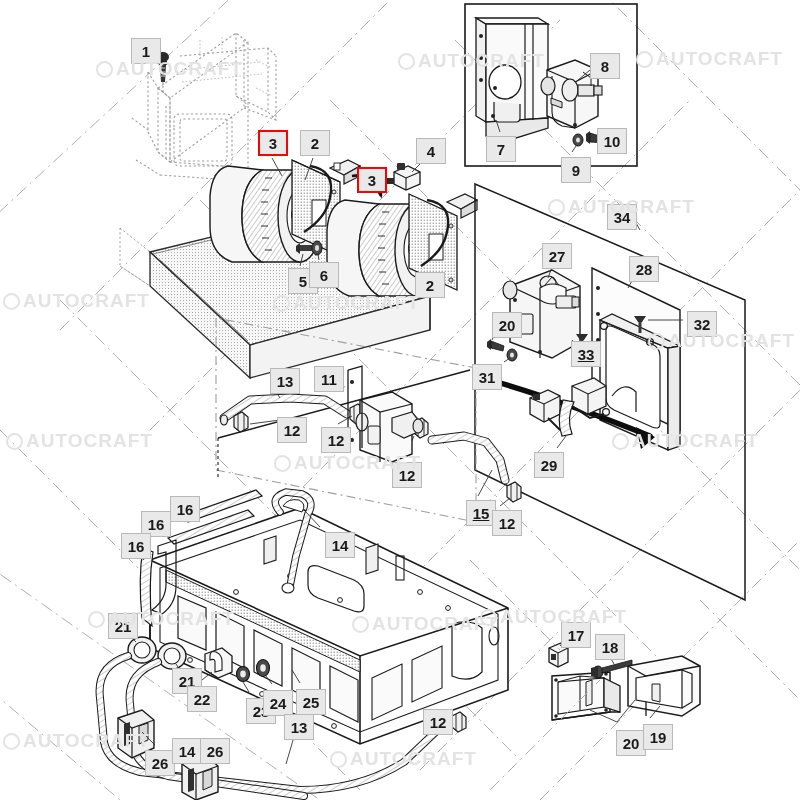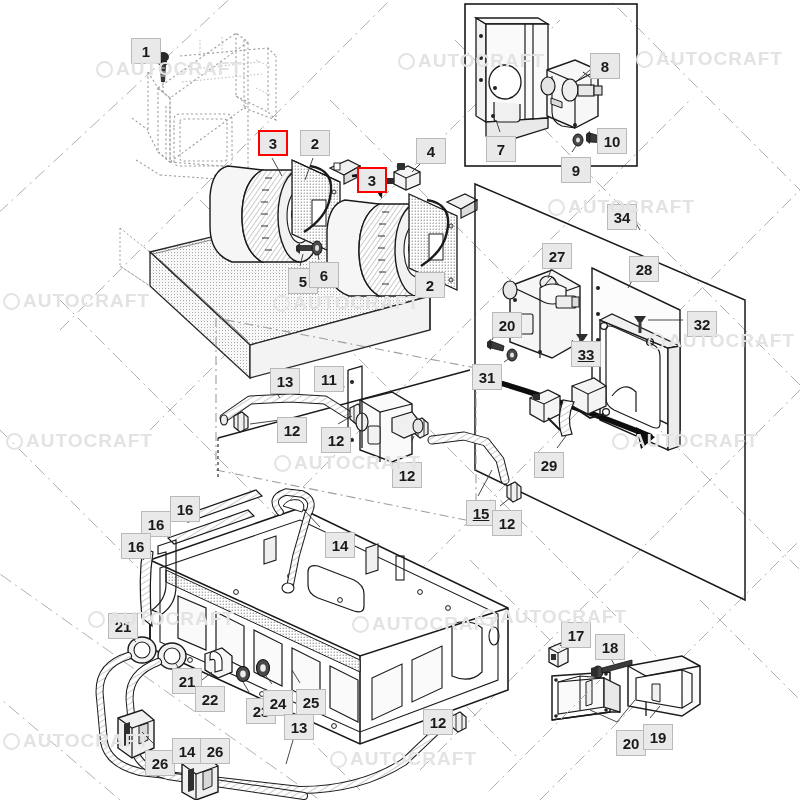--- a/index.html
+++ b/index.html
@@ -567,21 +567,21 @@
       <div class="lbl" style="left: 466px; top: 500px; text-decoration: underline;">15</div>
       <div class="lbl" style="left: 492px; top: 510px;">12</div>
       <div class="lbl" style="left: 170px; top: 496px;">16</div>
       <div class="lbl" style="left: 141px; top: 511px;">16</div>
       <div class="lbl" style="left: 121px; top: 533px;">16</div>
       <div class="lbl" style="left: 325px; top: 532px;">14</div>
       <div class="lbl" style="left: 108px; top: 613px;">21</div>
       <div class="lbl" style="left: 561px; top: 622px;">17</div>
       <div class="lbl" style="left: 595px; top: 634px;">18</div>
       <div class="lbl" style="left: 172px; top: 668px;">21</div>
-      <div class="lbl" style="left: 195px; top: 686px;">22</div>
+      <div class="lbl" style="left: 187px; top: 686px;">22</div>
       <div class="lbl" style="left: 246px; top: 698px;">23</div>
       <div class="lbl" style="left: 263px; top: 690px;">24</div>
       <div class="lbl" style="left: 296px; top: 689px;">25</div>
       <div class="lbl" style="left: 423px; top: 709px;">12</div>
       <div class="lbl" style="left: 284px; top: 714px;">13</div>
       <div class="lbl" style="left: 616px; top: 730px;">20</div>
       <div class="lbl" style="left: 643px; top: 724px;">19</div>
       <div class="lbl" style="left: 145px; top: 750px;">26</div>
       <div class="lbl" style="left: 172px; top: 738px;">14</div>
       <div class="lbl" style="left: 200px; top: 738px;">26</div>

